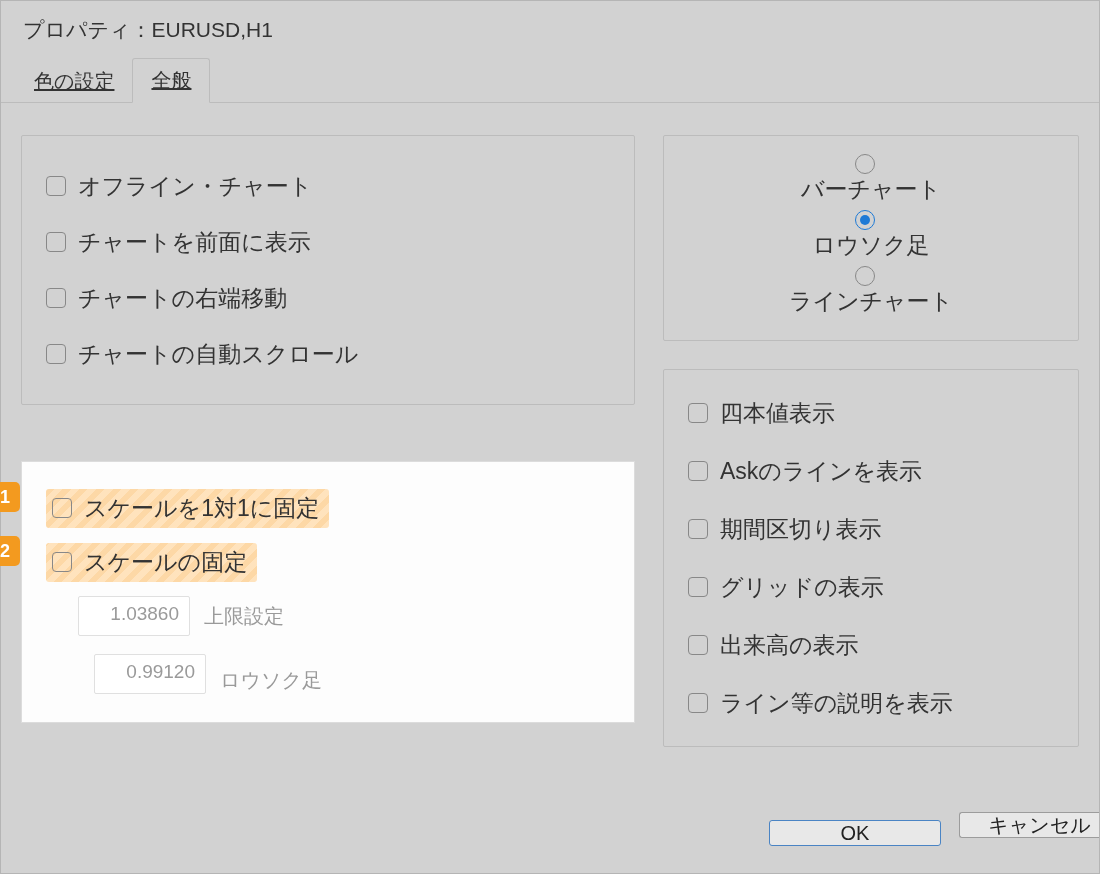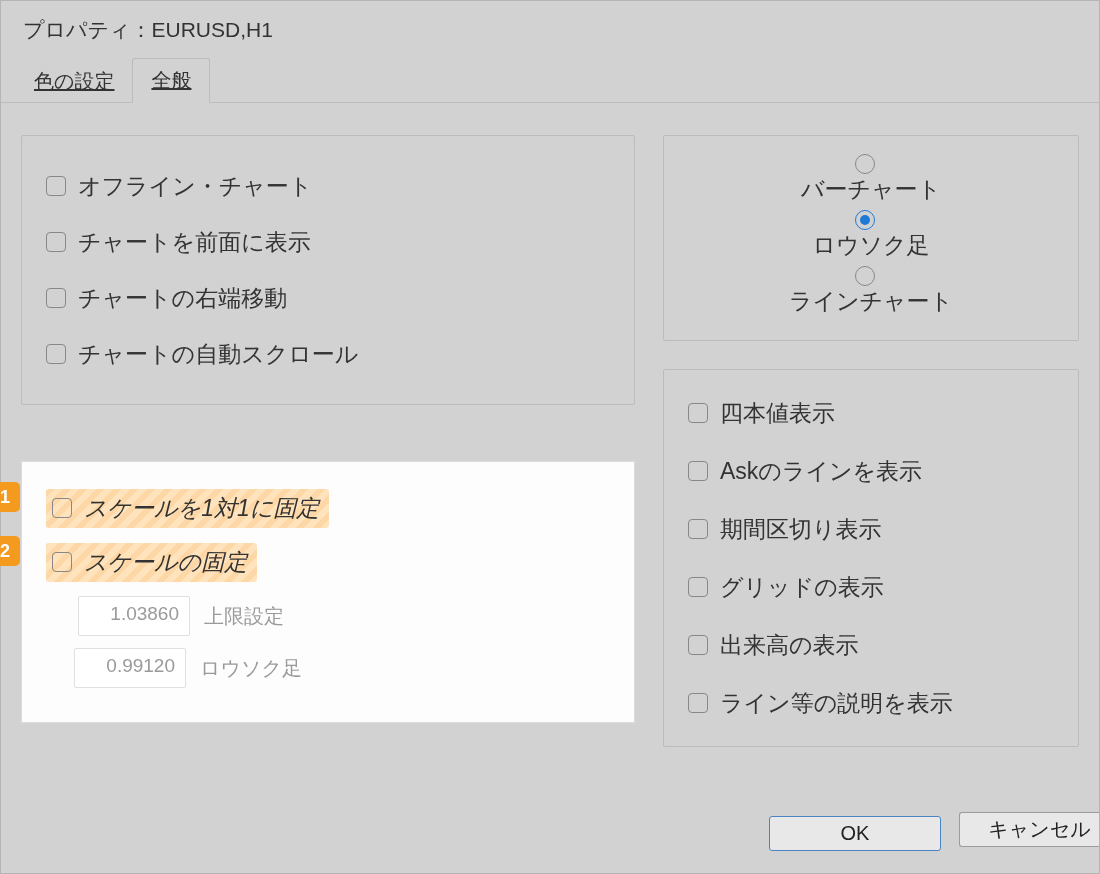--- a/index.html
+++ b/index.html
@@ -125,21 +125,21 @@
     justify-content: center;
     position: absolute;
   }
   .second-panel {
     margin-top: 56px;
     background: #fdfdfd;
     border: 1px solid #dcdcdc;
     padding: 22px 24px 28px 24px;
     position: relative;
   }
-  .second-panel .row { height: 54px; font-style: italic; }
+  .second-panel .row { height: 54px; }
   .value-row {
     display: flex;
     align-items: center;
     height: 52px;
     font-size: 20px;
     color: #9a9a9a;
     margin-left: 0px;
     gap: 14px;
   }
   .value-box {
@@ -159,21 +159,21 @@
     bottom: 0;
     height: 80px;
     width: 100%;
     display: flex;
     justify-content: flex-end;
     align-items: center;
     padding: 0 0 0 0;
     gap: 18px;
   }
   .btn {
-    height: 35px;
+    height: 26px;
     border: 1px solid #9c9c9c;
     border-radius: 3px;
     background: #e8e8e8;
     font-size: 20px;
     display: flex;
     align-items: center;
     justify-content: center;
     cursor: pointer;
     color: #222;
   }
@@ -262,21 +262,21 @@
             <span>スケールの固定</span>
           </span>
         </div>
 
         <div class="value-row" style="margin-left:32px;">
           <div class="value-box">
             <span>1.03860</span>
           </div>
           <span>上限設定</span>
         </div>
-        <div class="value-row" style="margin-left:28px;">
+        <div class="value-row" style="margin-left:48px;align-items:flex-end;">
           <div class="value-box">
             <span>0.99120</span>
           </div>
           <span>ロウソク足</span>
         </div>
       </div>
 
     </div>
 
     <div class="right-col">

